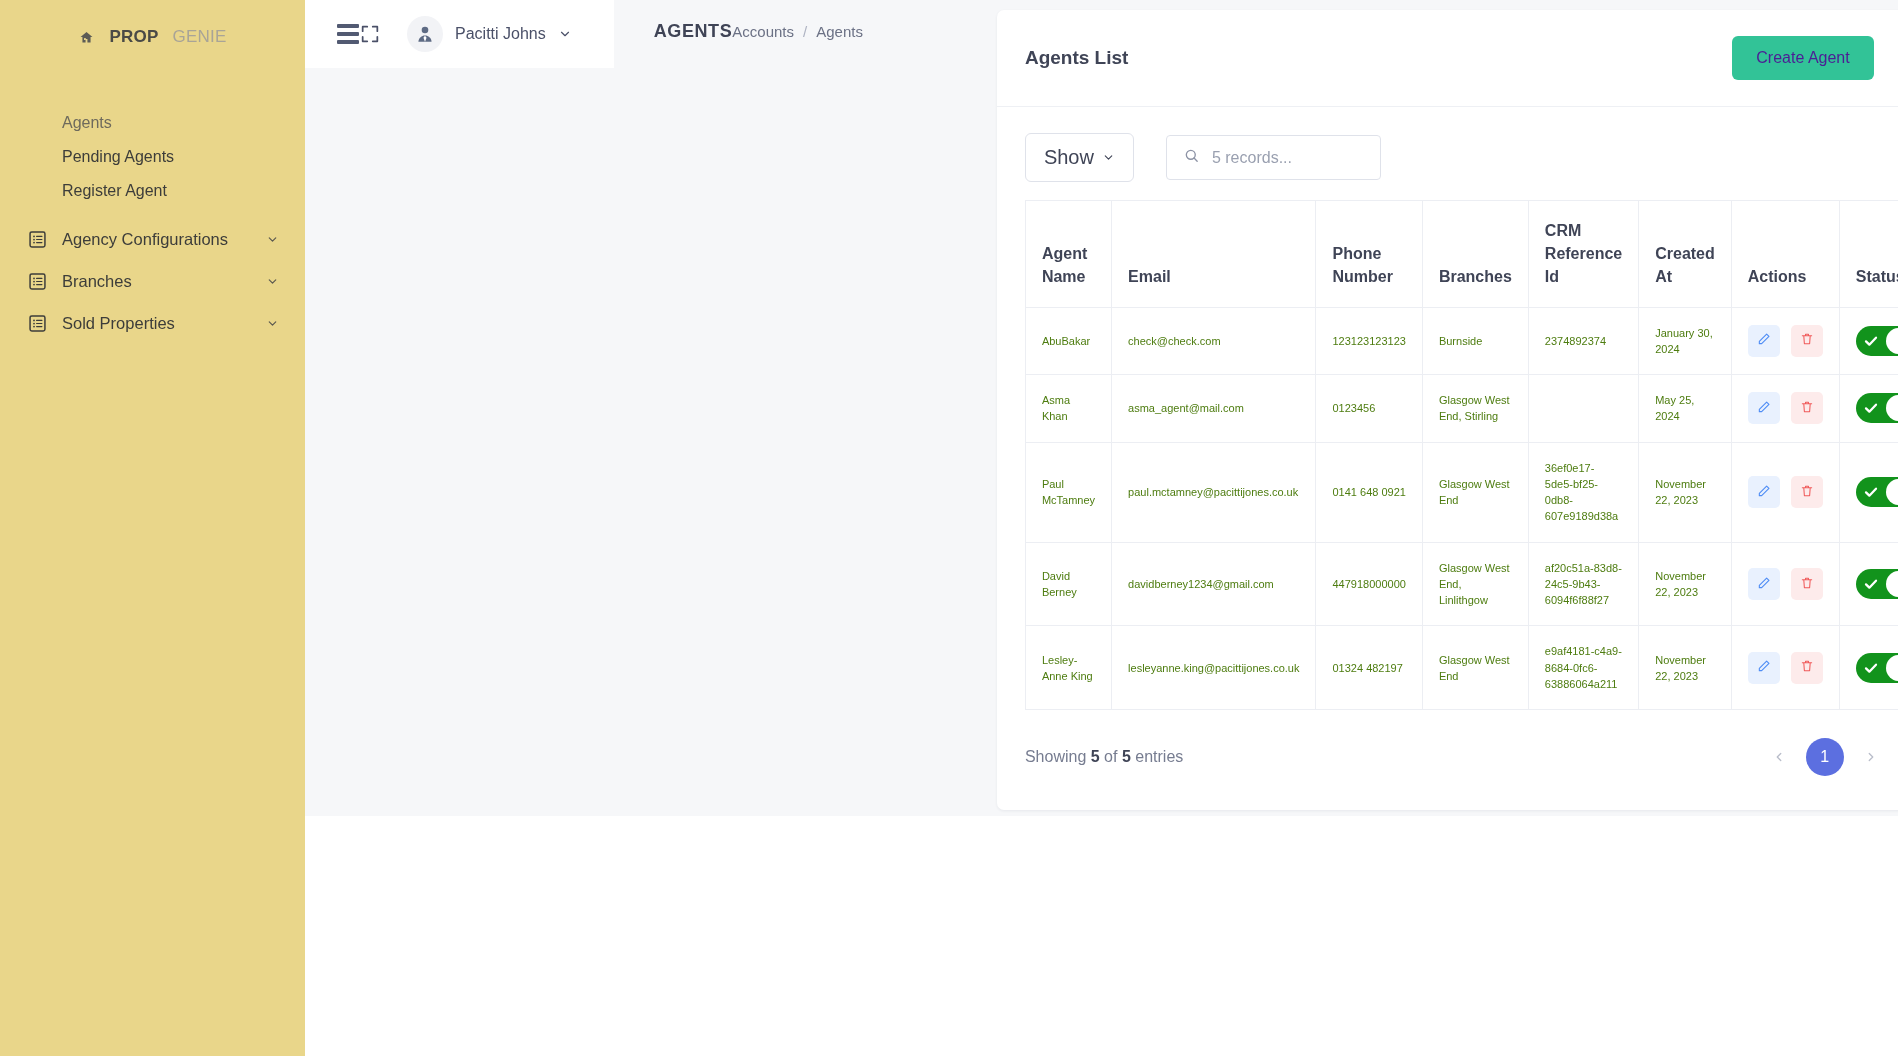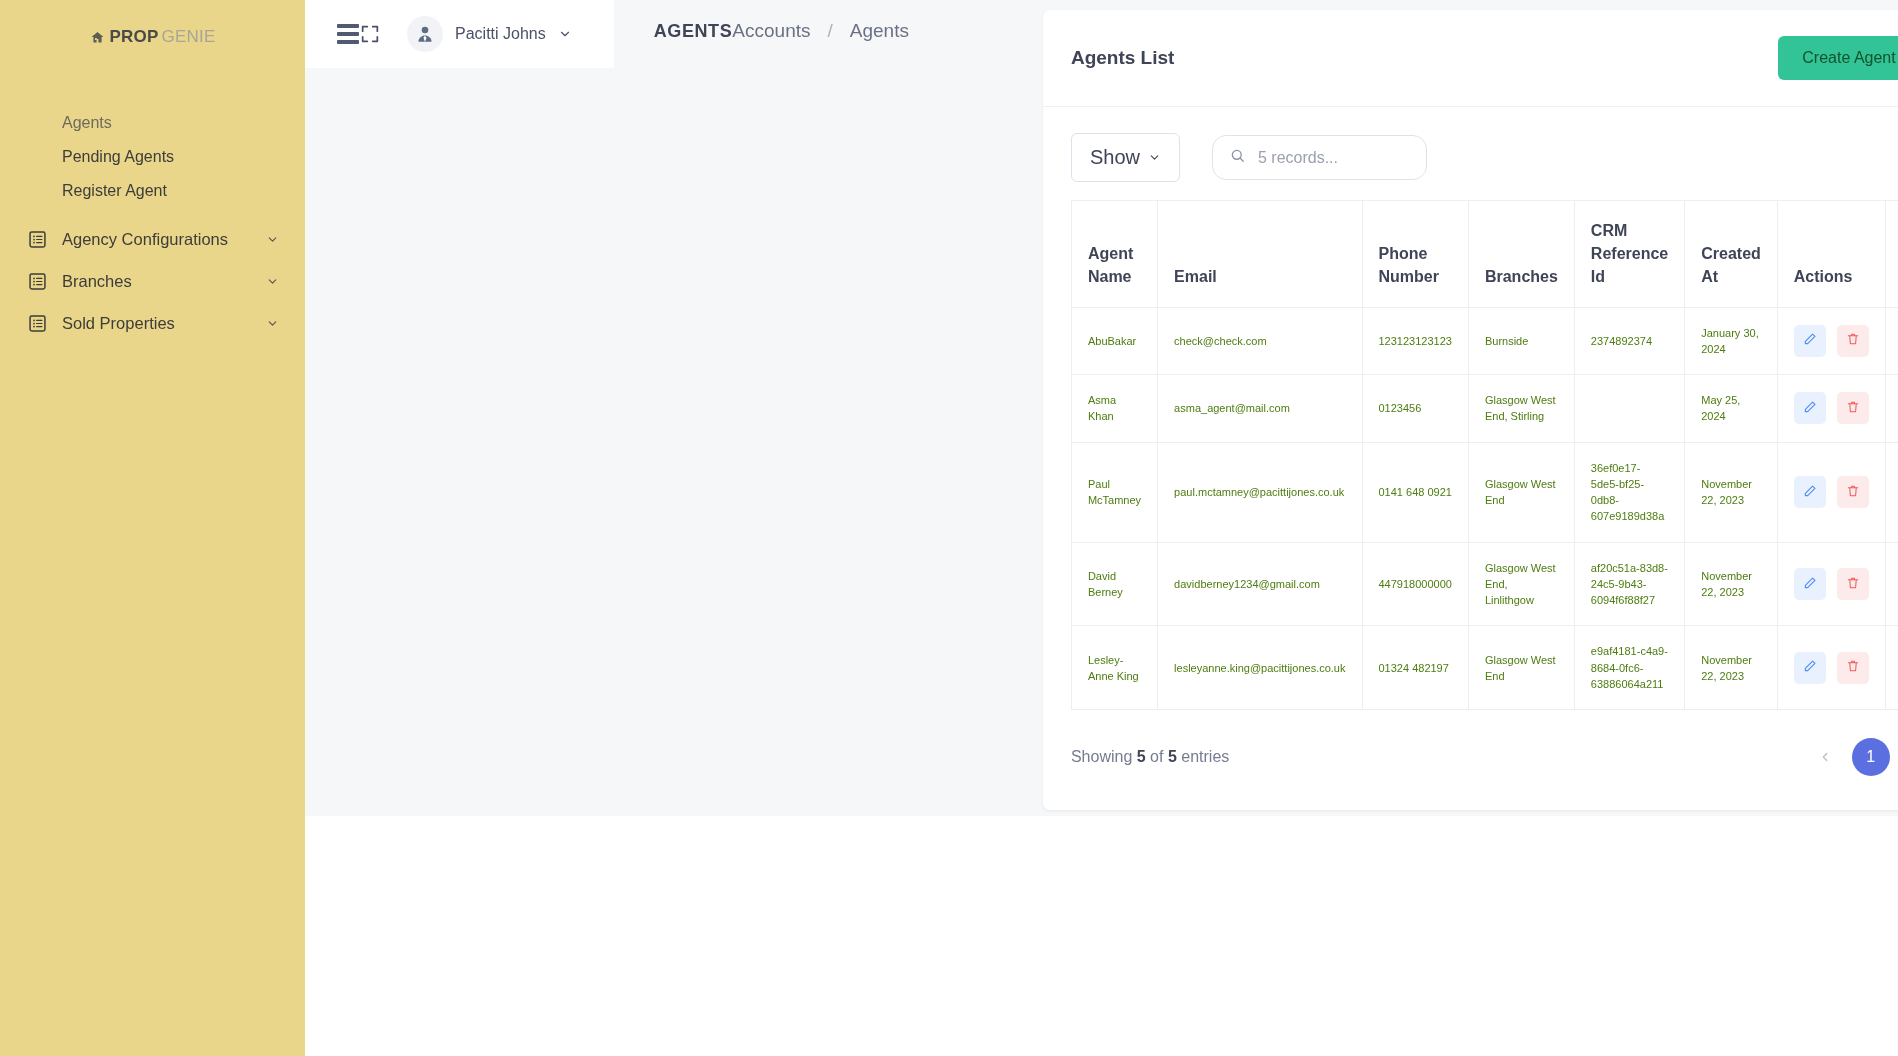--- a/index.html
+++ b/index.html
@@ -19,21 +19,21 @@
     min-width: 305px;
     background: #e9d68a;
     height: 1056px;
     position: relative;
   }
   .brand {
     height: 68px;
     display: flex;
     align-items: center;
     justify-content: center;
-    gap: 3px;
+    gap: 14px;
     padding-top: 6px;
   }
   .brand-house { display: inline-block; line-height: 0; margin-right: 2px; }
   .brand-text { font-size: 17px; font-weight: 700; letter-spacing: .2px; }
   .brand-prop { color: #4a4a46; }
   .brand-genie { color: #a9a497; font-weight: 400; }
 
   .nav { margin-top: 38px; }
   .nav-group {
     display: flex;
@@ -97,21 +97,21 @@
     align-items: center;
     padding: 0 46px 0 40px;
     flex: 0 0 auto;
   }
   .page-title {
     font-size: 18px;
     font-weight: 700;
     color: #3f4456;
     letter-spacing: .6px;
   }
-  .breadcrumb { margin-left: auto; font-size: 19px; color: #6b7185; display: flex; gap: 17px; text-align: right; }
+  .breadcrumb { margin-left: auto; font-size: 15px; color: #6b7185; display: flex; gap: 9px; text-align: right; }
   .breadcrumb .sep { color: #aeb3c2; }
   .breadcrumb a { color: #6b7185; text-decoration: none; cursor: pointer; }
 
   .content { padding: 10px 40px 0 40px; flex: 1; overflow: hidden; margin-left: 48px; }
 
   .card {
     background: #ffffff;
     border-radius: 7px;
     box-shadow: 0 1px 3px rgba(30,40,70,.07);
     overflow: hidden;
@@ -119,21 +119,21 @@
   .card-head {
     display: flex;
     align-items: center;
     padding: 26px 38px 26px 28px;
     border-bottom: 1px solid #eef0f4;
   }
   .card-title { font-size: 19px; font-weight: 700; color: #3f4456; }
   .btn-create {
     margin-left: auto;
     background: #32c397;
-    color: #14532d;
+    color: #4c1d95;
     border: none;
     border-radius: 6px;
     font-size: 16px;
     font-family: "Liberation Sans", sans-serif;
     padding: 13px 24px;
     cursor: pointer;
   }
 
   .toolbar { display: flex; align-items: center; gap: 32px; padding: 26px 28px 18px 28px; }
   .show-select {
@@ -143,21 +143,21 @@
     font-size: 20px;
     color: #3f4456;
     background: #fff;
     display: flex;
     align-items: center;
     gap: 8px;
     cursor: pointer;
   }
   .search-wrap {
     border: 1px solid #dfe2ea;
-    border-radius: 14px;
+    border-radius: 4px;
     display: flex;
     align-items: center;
     gap: 12px;
     padding: 11px 16px;
     width: 215px;
     background: #fff;
   }
   .search-input {
     border: none;
     outline: none;

